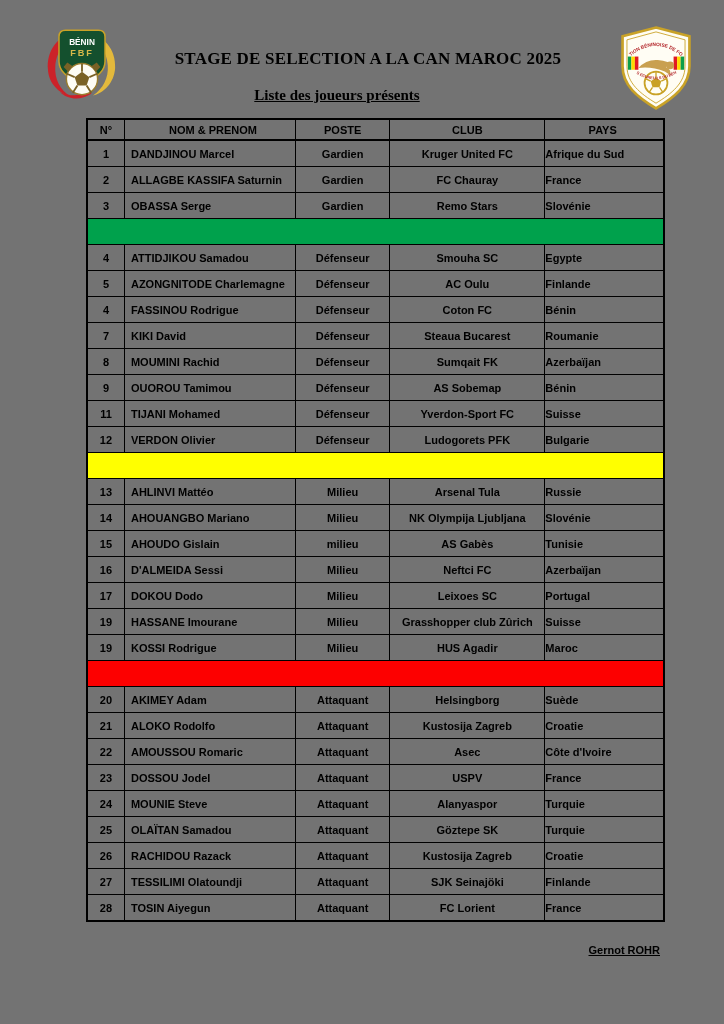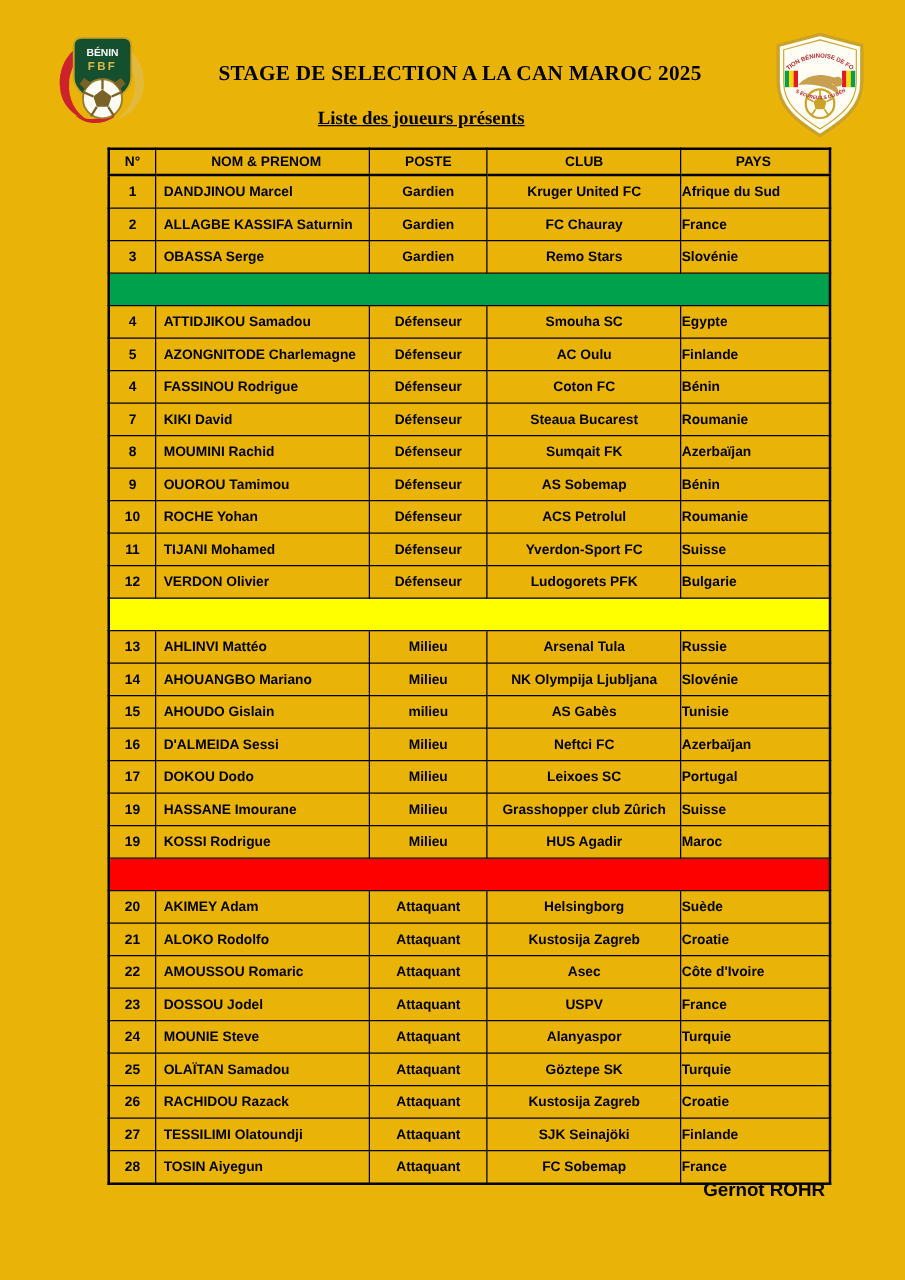--- a/index.html
+++ b/index.html
@@ -1,17 +1,17 @@
 <!DOCTYPE html>
 <html><head>
 <meta charset="utf-8">
 <style>
   html,body{margin:0;padding:0;background:#ffffff;}
   .page{
-    position:relative;width:724px;height:1024px;background:#eab308;
+    position:relative;width:724px;height:1024px;background:#737373;
     font-family:"Liberation Sans",sans-serif;color:#000;overflow:hidden;
   }
   .title{
     position:absolute;top:49px;left:6px;width:724px;text-align:center;
     font-family:"Liberation Serif",serif;font-weight:bold;font-size:17px;
     letter-spacing:.2px;
   }
   .subtitle{
     position:absolute;top:87px;left:-25px;width:724px;text-align:center;
     font-family:"Liberation Serif",serif;font-weight:bold;font-size:15px;
@@ -31,21 +31,21 @@
   }
   table.players th{height:19px;border-bottom:2px solid #000;text-align:center;}
   .c-num{width:6.4%;text-align:center;}
   .c-nom{width:29.2%;text-align:left;padding-left:6px !important;}
   .c-poste{width:16.6%;text-align:center;margin-top:34px;}
   .c-club{width:27.4%;text-align:center;}
   .c-pays{width:20.4%;text-align:left;padding-right:3px !important;}
   td.band{height:20px;padding:0;}
   .signature{
     position:absolute;top:944px;left:0;width:660px;text-align:right;
-    font-weight:bold;font-size:15px;
+    font-weight:bold;font-size:11px;text-decoration:underline;
   }
 </style>
 </head>
 <body>
 
 <div class="page">
 
   <svg class="logo logo-left" width="92" height="92" viewBox="0 0 100 100">
     <path d="M46,12 C24,12 11,32 13,52 C14,68 26,78 38,81 C26,74 20,62 21,48 C22,32 32,20 46,18 Z" fill="#CC2229"></path>
     <path d="M54,12 C74,14 87,30 86,50 C85,66 74,77 62,80 C73,72 79,61 78,47 C77,31 68,20 54,17 Z" fill="#E3B93C"></path>
@@ -170,27 +170,20 @@
           <td class="c-pays">Azerbaïjan</td>
         </tr>
         <tr>
           <td class="c-num">9</td>
           <td class="c-nom">OUOROU Tamimou</td>
           <td class="c-poste">Défenseur</td>
           <td class="c-club">AS Sobemap</td>
           <td class="c-pays">Bénin</td>
         </tr>
         <tr>
-          <td class="c-num">10</td>
-          <td class="c-nom">ROCHE Yohan</td>
-          <td class="c-poste">Défenseur</td>
-          <td class="c-club">ACS Petrolul</td>
-          <td class="c-pays">Roumanie</td>
-        </tr>
-        <tr>
           <td class="c-num">11</td>
           <td class="c-nom">TIJANI Mohamed</td>
           <td class="c-poste">Défenseur</td>
           <td class="c-club">Yverdon-Sport FC</td>
           <td class="c-pays">Suisse</td>
         </tr>
         <tr>
           <td class="c-num">12</td>
           <td class="c-nom">VERDON Olivier</td>
           <td class="c-poste">Défenseur</td>
@@ -305,21 +298,21 @@
           <td class="c-num">27</td>
           <td class="c-nom">TESSILIMI Olatoundji</td>
           <td class="c-poste">Attaquant</td>
           <td class="c-club">SJK Seinajöki</td>
           <td class="c-pays">Finlande</td>
         </tr>
         <tr>
           <td class="c-num">28</td>
           <td class="c-nom">TOSIN Aiyegun</td>
           <td class="c-poste">Attaquant</td>
-          <td class="c-club">FC Sobemap</td>
+          <td class="c-club">FC Lorient</td>
           <td class="c-pays">France</td>
         </tr>
       </tbody>
   </table>
 
   <div class="signature">Gernot ROHR</div>
 
 </div>
 
 </body></html>

